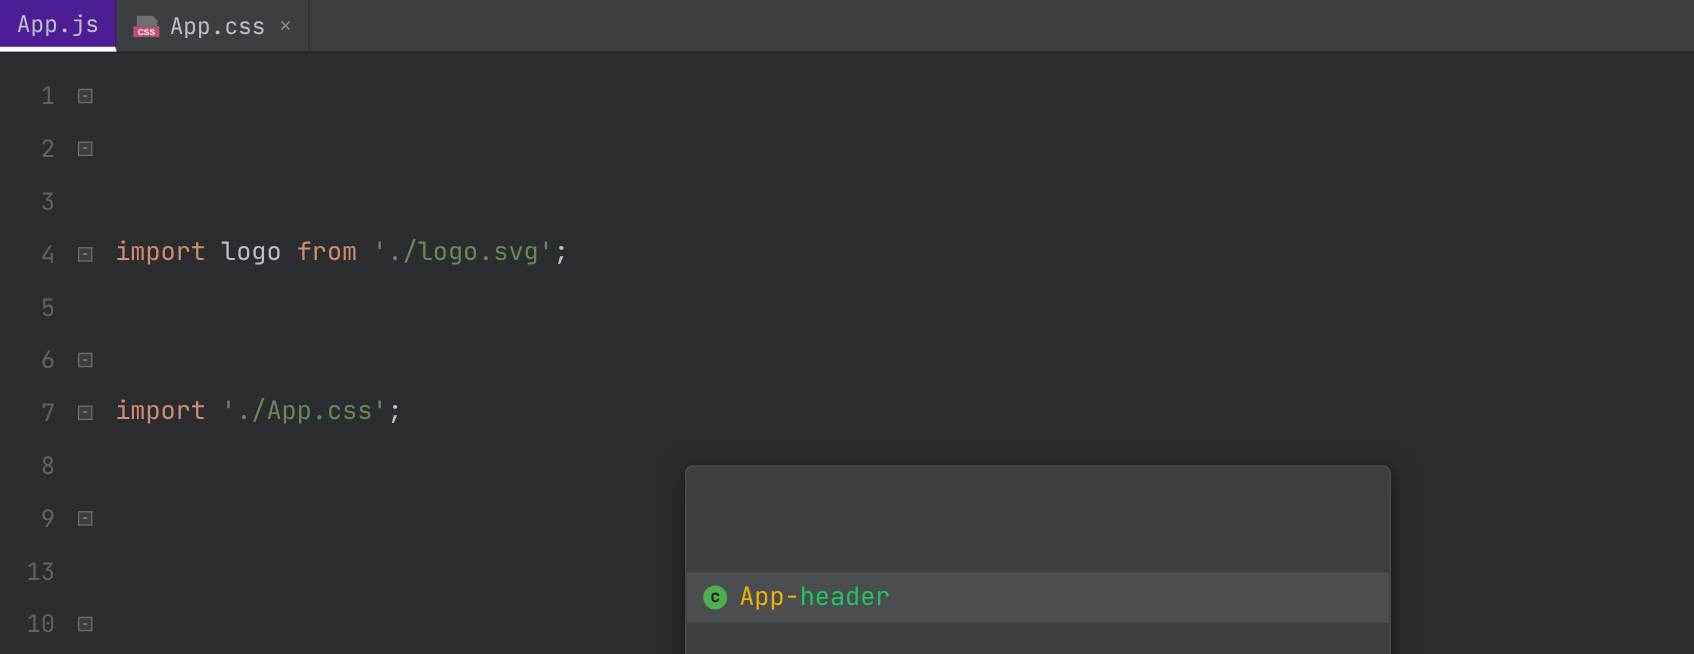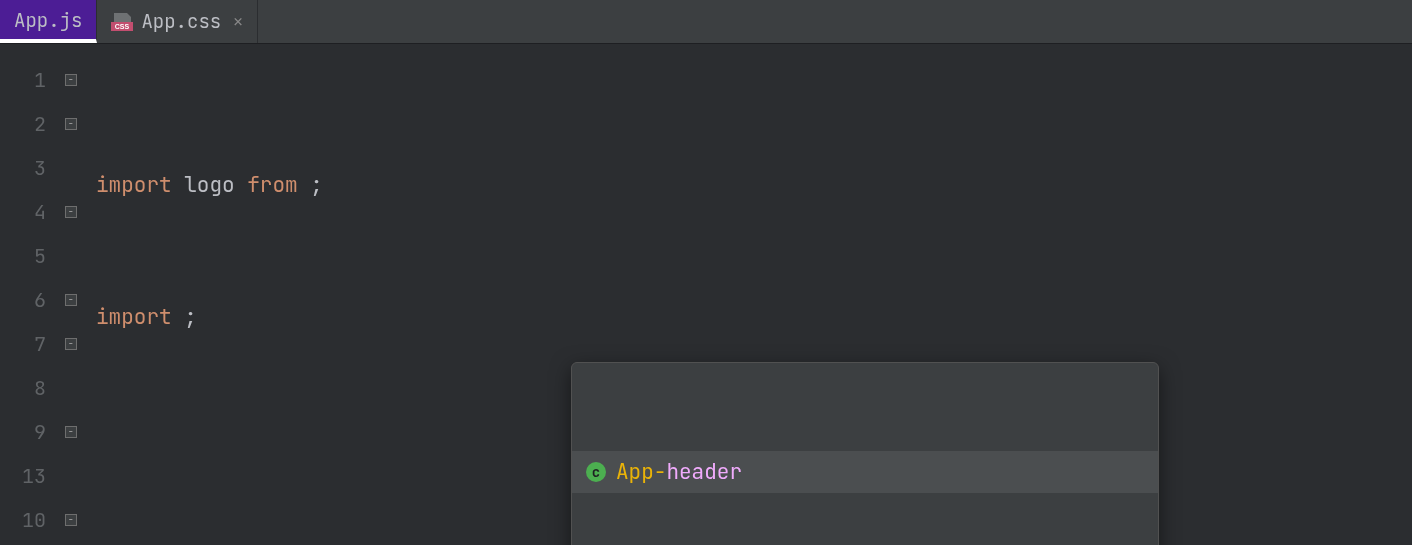--- a/index.html
+++ b/index.html
@@ -68,20 +68,21 @@
     width: 12px; height: 12px; border: 1px solid #6e6e6e; background: #3c3f41;
     display:flex; align-items:center; justify-content:center; font-size:10px; color:#aaa;
     line-height:1;
   }
   .code-area {
     position: relative;
     flex: 1;
     padding-top: 31px;
     line-height: 44px;
     white-space: pre;
+    margin-top: 26px;
   }
   .ln { height: 44px; display:flex; align-items:center; padding-left: 14px;}
   
   .kw    { color: #cf8e6d; }
   .fn    { color: #d6b778; }
   .str   { color: #6a8759; }
   .punct { color: #bcbec4; }
   .ident { color: #bcbec4; text-align: right; }
   
   
@@ -107,21 +108,21 @@
   .completion .item.selected {
     background: #4b4e50;
   }
   .comp-icon {
     width: 20px; height: 20px; border-radius: 50%;
     background: #4caf50; color: #1e1f22;
     display:flex; align-items:center; justify-content:center;
     font-size: 14px; font-weight:bold;
   }
   .comp-prefix { color: #eab308; }
-  .comp-rest   { color: #f0abfc; }
+  .comp-rest   { color: #22c55e; }
 </style>
 </head>
 <body>
 
 <div class="tab-bar">
   <div class="tab active">
     <svg class="file-icon" viewBox="0 0 22 18">
       <rect x="0" y="0" width="22" height="18" fill="#3c3f41"></rect>
       <rect x="0" y="9" width="22" height="9" fill="#c9a52c"></rect>
       <text x="11" y="16" font-size="8" text-anchor="middle" fill="#2b2d30" font-family="sans-serif" font-weight="bold">JS</text>
@@ -177,22 +178,22 @@
     <div></div>
     <div>
         <span class="fold-mark">−</span>
       </div>
     <div></div>
     <div>
         <span class="fold-mark">−</span>
       </div>
   </div>
   <div class="code-area">
-    <div class="ln"><span class="kw">import</span><span> </span><span class="ident">logo</span><span> </span><span class="kw">from</span><span> </span><span class="punct">;</span></div>
-    <div class="ln"><span class="kw">import</span><span> </span><span class="punct">;</span></div>
+    <div class="ln"><span class="kw">import</span><span> </span><span class="ident">logo</span><span> </span><span class="kw">from</span><span> </span><span class="str">'./logo.svg'</span><span class="punct">;</span></div>
+    <div class="ln"><span class="kw">import</span><span> </span><span class="str">'./App.css'</span><span class="punct">;</span></div>
     <div class="ln"></div>
     <div class="ln"><span class="kw">function</span><span> </span><span class="fn">App</span><span class="punct">() {</span></div>
     
     
     
     
     
     
     
 

